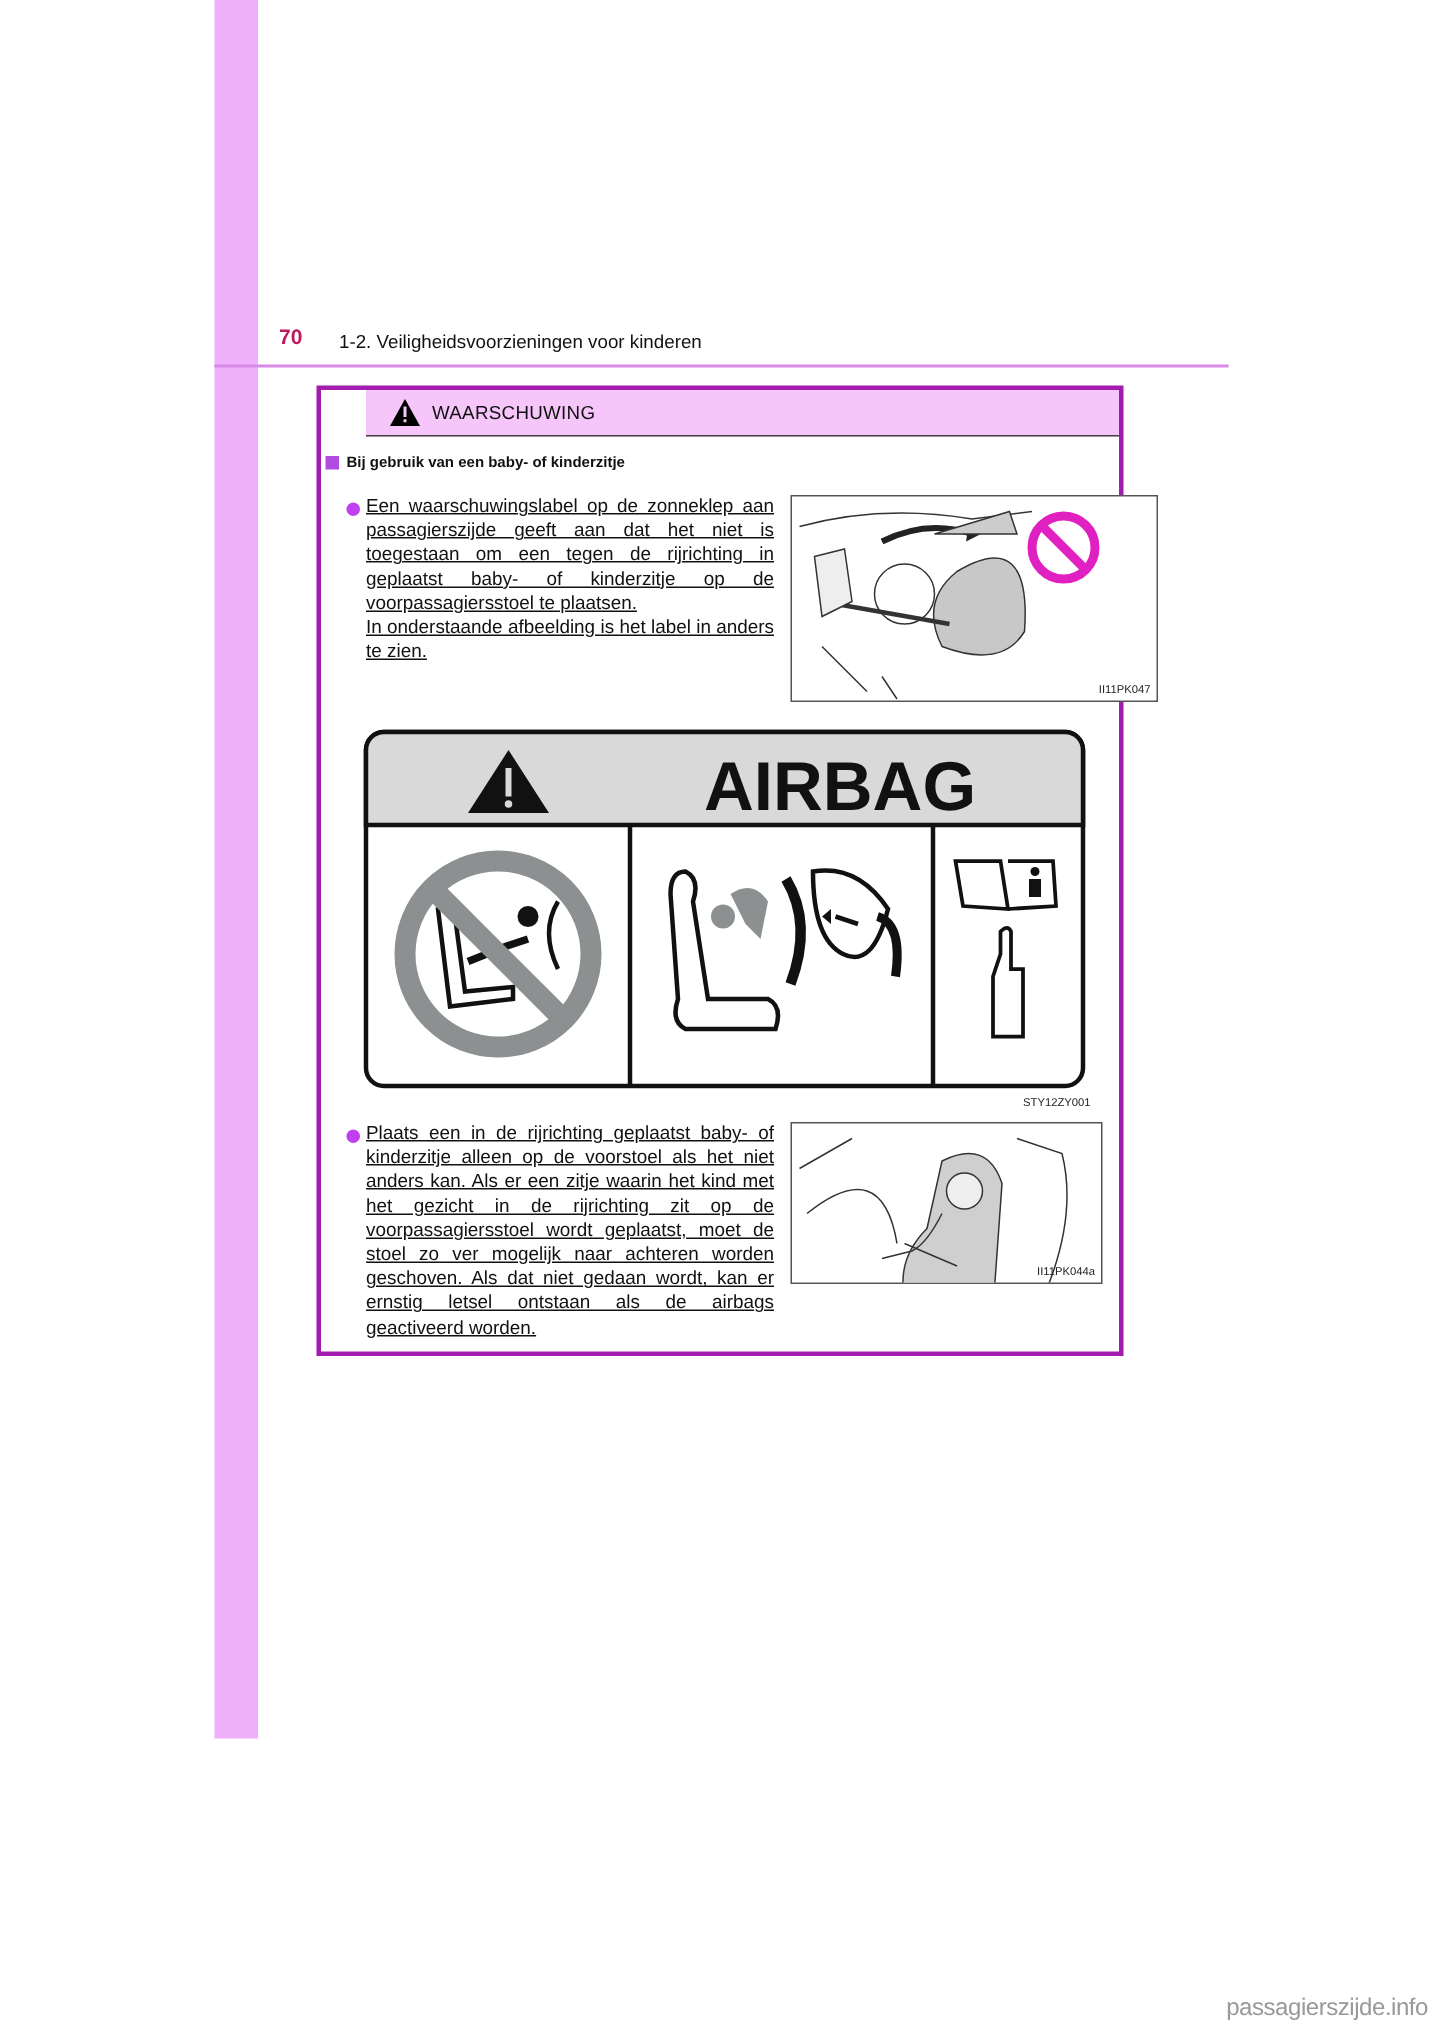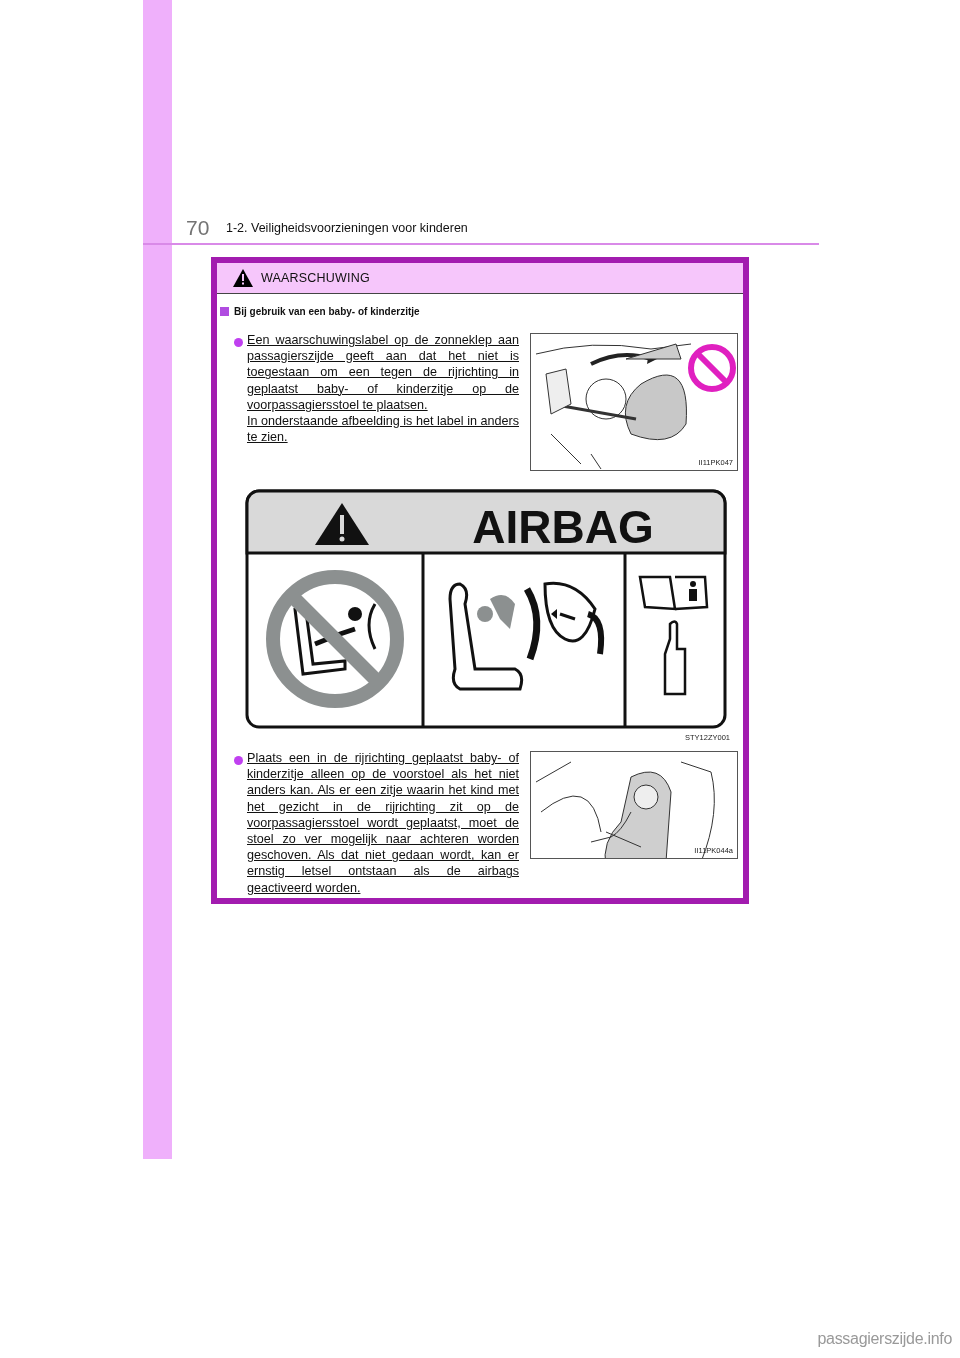--- a/index.html
+++ b/index.html
@@ -1,21 +1,21 @@
 <!DOCTYPE html>
 <html><head>
 <meta charset="utf-8">
 <style>
   html, body { margin:0; padding:0; }
   body { width:960px; height:1358px; position:relative; background:#ffffff; font-family:"Liberation Sans", sans-serif; overflow:hidden; }
   .side-strip { position:absolute; left:143px; top:0; width:29px; height:1159px; background:#efb0fb; }
-  .page-num { position:absolute; left:186px; top:216px; font-size:21px; font-weight:normal; color:#737373; }
+  .page-num { position:absolute; left:186px; top:216px; font-size:14px; font-weight:bold; color:#be185d; }
   .section-title { position:absolute; left:226px; top:221px; font-size:12.5px; color:#111;text-align:right; }
   .header-rule { position:absolute; left:143px; top:243px; width:676px; height:2px; background:#d98ae8; }
-  .warn-box { position:absolute; left:211px; top:257px; width:538px; height:647px; border:6px solid #a21caf; box-sizing:border-box; }
+  .warn-box { position:absolute; left:211px; top:257px; width:538px; height:647px; border:3px solid #a21caf; box-sizing:border-box;padding-left:30px; }
   .warn-head { height:30px; background:#f6c6fb; border-bottom:1px solid #444; display:flex; align-items:center; padding-left:16px; }
   .warn-head svg { width:20px; height:18px; margin-right:8px; }
   .warn-head span { font-size:12.5px; color:#111; letter-spacing:0.2px; }
   .sub-head { position:absolute; left:3px; top:43px; font-size:10px; font-weight:bold; color:#111; display:flex; align-items:center; }
   .sq { width:9px; height:9px; background:#b04ce0; display:inline-block; margin-right:5px; }
   .para { position:absolute; font-size:12.6px; line-height:16.2px; color:#111; text-align:justify;text-decoration:underline; }
   .bullet { position:absolute; width:9px; height:9px; border-radius:50%; background:#c040f0; }
   .fig { position:absolute; border:1px solid #555; box-sizing:border-box; background:#fff; overflow:hidden; }
   .fig-code { position:absolute; right:4px; bottom:3px; font-size:7.5px; color:#222; }
   .label-code { position:absolute; font-size:7.5px; color:#222; }
@@ -42,21 +42,21 @@
   <div class="sub-head">
     <span class="sq"></span>
     <span>Bij gebruik van een baby- of kinderzitje</span>
   </div>
 
   <span class="bullet" style="left:17px;top:75px;"></span>
   <div class="para" style="left:30px;top:69px;width:272px;">
     <div>Een waarschuwingslabel op de zonneklep aan passagierszijde geeft aan dat het niet is toegestaan om een tegen de rijrichting in geplaatst baby- of kinderzitje op de voorpassagiersstoel te plaatsen.</div>
     <div>In onderstaande afbeelding is het label in anders te zien.</div>
   </div>
-  <div class="fig" style="left:313px;top:70px;width:208px;height:138px;">
+  <div class="fig" style="left:313px;top:70px;width:245px;height:138px;">
     <svg width="208" height="138" viewBox="0 0 208 138">
       <path d="M5 20 Q60 5 120 15 L160 10" stroke="#333" fill="none" stroke-width="1"></path>
       <path d="M60 30 Q90 15 120 25" stroke="#222" fill="none" stroke-width="4"></path>
       <polygon points="118,18 128,24 116,30" fill="#222"></polygon>
       <path d="M95 25 L145 10 L150 25 Z" fill="#ccc" stroke="#333"></path>
       <path d="M110 50 Q160 20 155 90 Q140 115 100 100 Q85 70 110 50Z" fill="#c8c8c8" stroke="#333"></path>
       <circle cx="75" cy="65" r="20" fill="none" stroke="#333"></circle>
       <line x1="20" y1="70" x2="105" y2="85" stroke="#333" stroke-width="3"></line>
       <path d="M15 40 L35 35 L40 70 L20 80 Z" fill="#eee" stroke="#333"></path>
       <path d="M20 100 L50 130 M60 120 L70 135" stroke="#333"></path>

